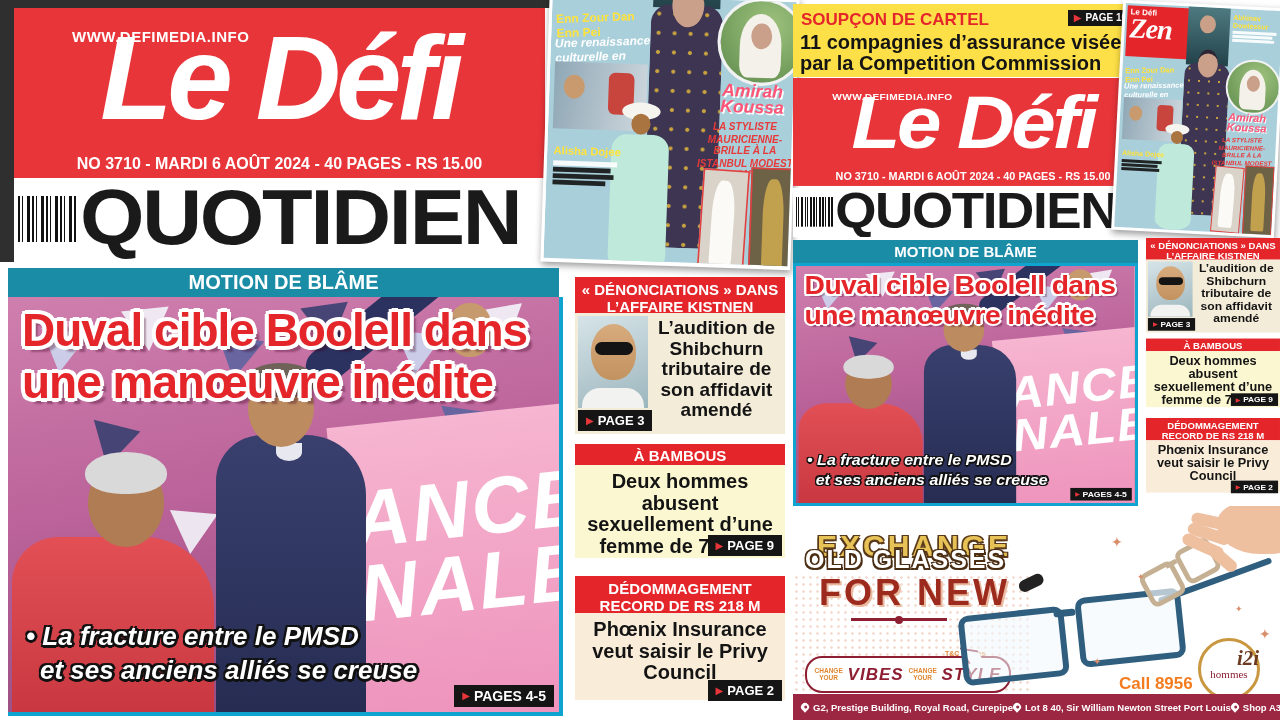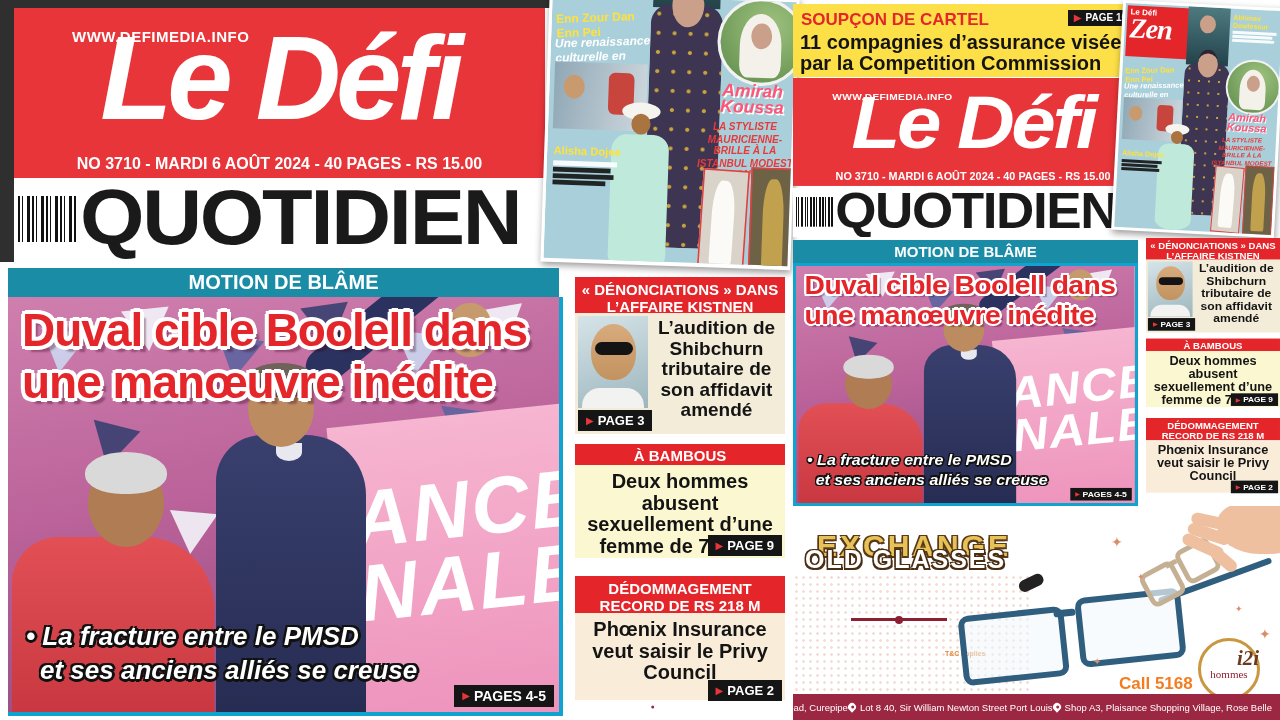--- a/index.html
+++ b/index.html
@@ -151,22 +151,22 @@
   .gb-bridge{position:absolute;left:30px;top:6px;width:12px;height:5px;background:#c5b093;}
   .hand-ad{position:absolute;left:382px;top:-4px;width:120px;height:72px;}
   .palm{position:absolute;right:0;top:0;width:78px;height:52px;background:#eec0a0;border-radius:40% 20% 30% 55%;}
   .finger{position:absolute;width:44px;height:12px;background:#eec0a0;border-radius:7px;}
   .spark{position:absolute;color:#d98e6a;font-size:14px;}
   .ad-call{position:absolute;left:326px;top:168px;font-size:17px;font-weight:bold;color:#f47c20;}
   .ad-logo{position:absolute;left:405px;top:132px;width:56px;height:56px;border-radius:50%;background:#fff;border:3px solid #c9973f;text-align:center;}
   .ad-logo .i2i{font-family:"Liberation Serif","DejaVu Serif",serif;font-style:italic;font-weight:bold;font-size:21px;color:#6b3a1f;margin-top:7px;line-height:1;padding-left:36px;}
   .ad-logo .opt{font-family:"Liberation Serif","DejaVu Serif",serif;font-size:11px;color:#8e1f33;line-height:1;}
   .addr{position:absolute;left:793px;top:694px;width:487px;height:26px;background:#9c2742;color:#fff;
-        display:flex;align-items:center;justify-content:flex-end;padding:0 8px;box-sizing:border-box;
-        font-size:9.5px;font-weight:normal;white-space:nowrap;}
+        display:flex;align-items:center;justify-content:flex-start;padding:0 8px;box-sizing:border-box;
+        font-size:9.5px;font-weight:bold;white-space:nowrap;}
   .addr-item{display:flex;align-items:center;gap:4px;}
   .pin{position:relative;width:8px;height:8px;background:#fff;border-radius:50% 50% 50% 0;transform:rotate(-45deg);flex:0 0 auto;}
   .pin::after{content:"";position:absolute;left:2.5px;top:2.5px;width:3px;height:3px;border-radius:50%;background:#9c2742;}
 </style>
 </head>
 <body>
 
 <div class="canvas">
 
   <div class="edge-top"></div>
@@ -406,22 +406,29 @@
           <i>▶</i>
           <span>PAGE 2</span>
         </div>
     </div>
   </div>
 
   <div class="ad">
     <div class="ad-dots"></div>
     <div class="ad-x1">EXCHANGE</div>
     <div class="ad-x2">OLD GLASSES</div>
+    <div class="ad-x3">FOR NEW</div>
     <div class="ad-div"></div>
     <div class="ad-terms">T&amp;C applies</div>
+    <div class="bubble">
+      <span class="b-small">CHANGE YOUR</span>
+      <span class="b-big">VIBES</span>
+      <span class="b-small">CHANGE YOUR</span>
+      <span class="b-big">STYLE</span>
+    </div>
     <div class="g-blue">
       <div class="g-lens" style="left:0;top:6px;"></div>
       <div class="g-lens" style="left:118px;top:0;"></div>
       <div class="g-bridge"></div>
       <div class="g-temple"></div>
       <div class="g-tip"></div>
     </div>
     <div class="g-beige">
       <div class="gb-lens" style="left:0;top:4px;"></div>
       <div class="gb-lens" style="left:42px;top:0;"></div>
@@ -432,21 +439,21 @@
       <div class="finger" style="left:12px;top:26px;transform:rotate(18deg);"></div>
       <div class="finger" style="left:6px;top:38px;transform:rotate(24deg);"></div>
       <div class="finger" style="left:16px;top:14px;transform:rotate(12deg);"></div>
       <div class="finger" style="left:34px;top:52px;width:30px;transform:rotate(40deg);"></div>
     </div>
     <span class="spark" style="left:318px;top:28px;">✦</span>
     <span class="spark" style="left:344px;top:66px;font-size:9px;">✦</span>
     <span class="spark" style="left:466px;top:120px;">✦</span>
     <span class="spark" style="left:300px;top:150px;font-size:10px;">✦</span>
     <span class="spark" style="left:442px;top:98px;font-size:9px;">✦</span>
-    <div class="ad-call">Call 5168</div>
+    <div class="ad-call">Call 8956</div>
     <div class="ad-logo">
       <div class="i2i">i2i</div>
       <div class="opt">hommes</div>
     </div>
   </div>
 
   <div class="addr">
     <span class="addr-item">
         <span class="pin"></span>
         <span>G2, Prestige Building, Royal Road, Curepipe</span>

